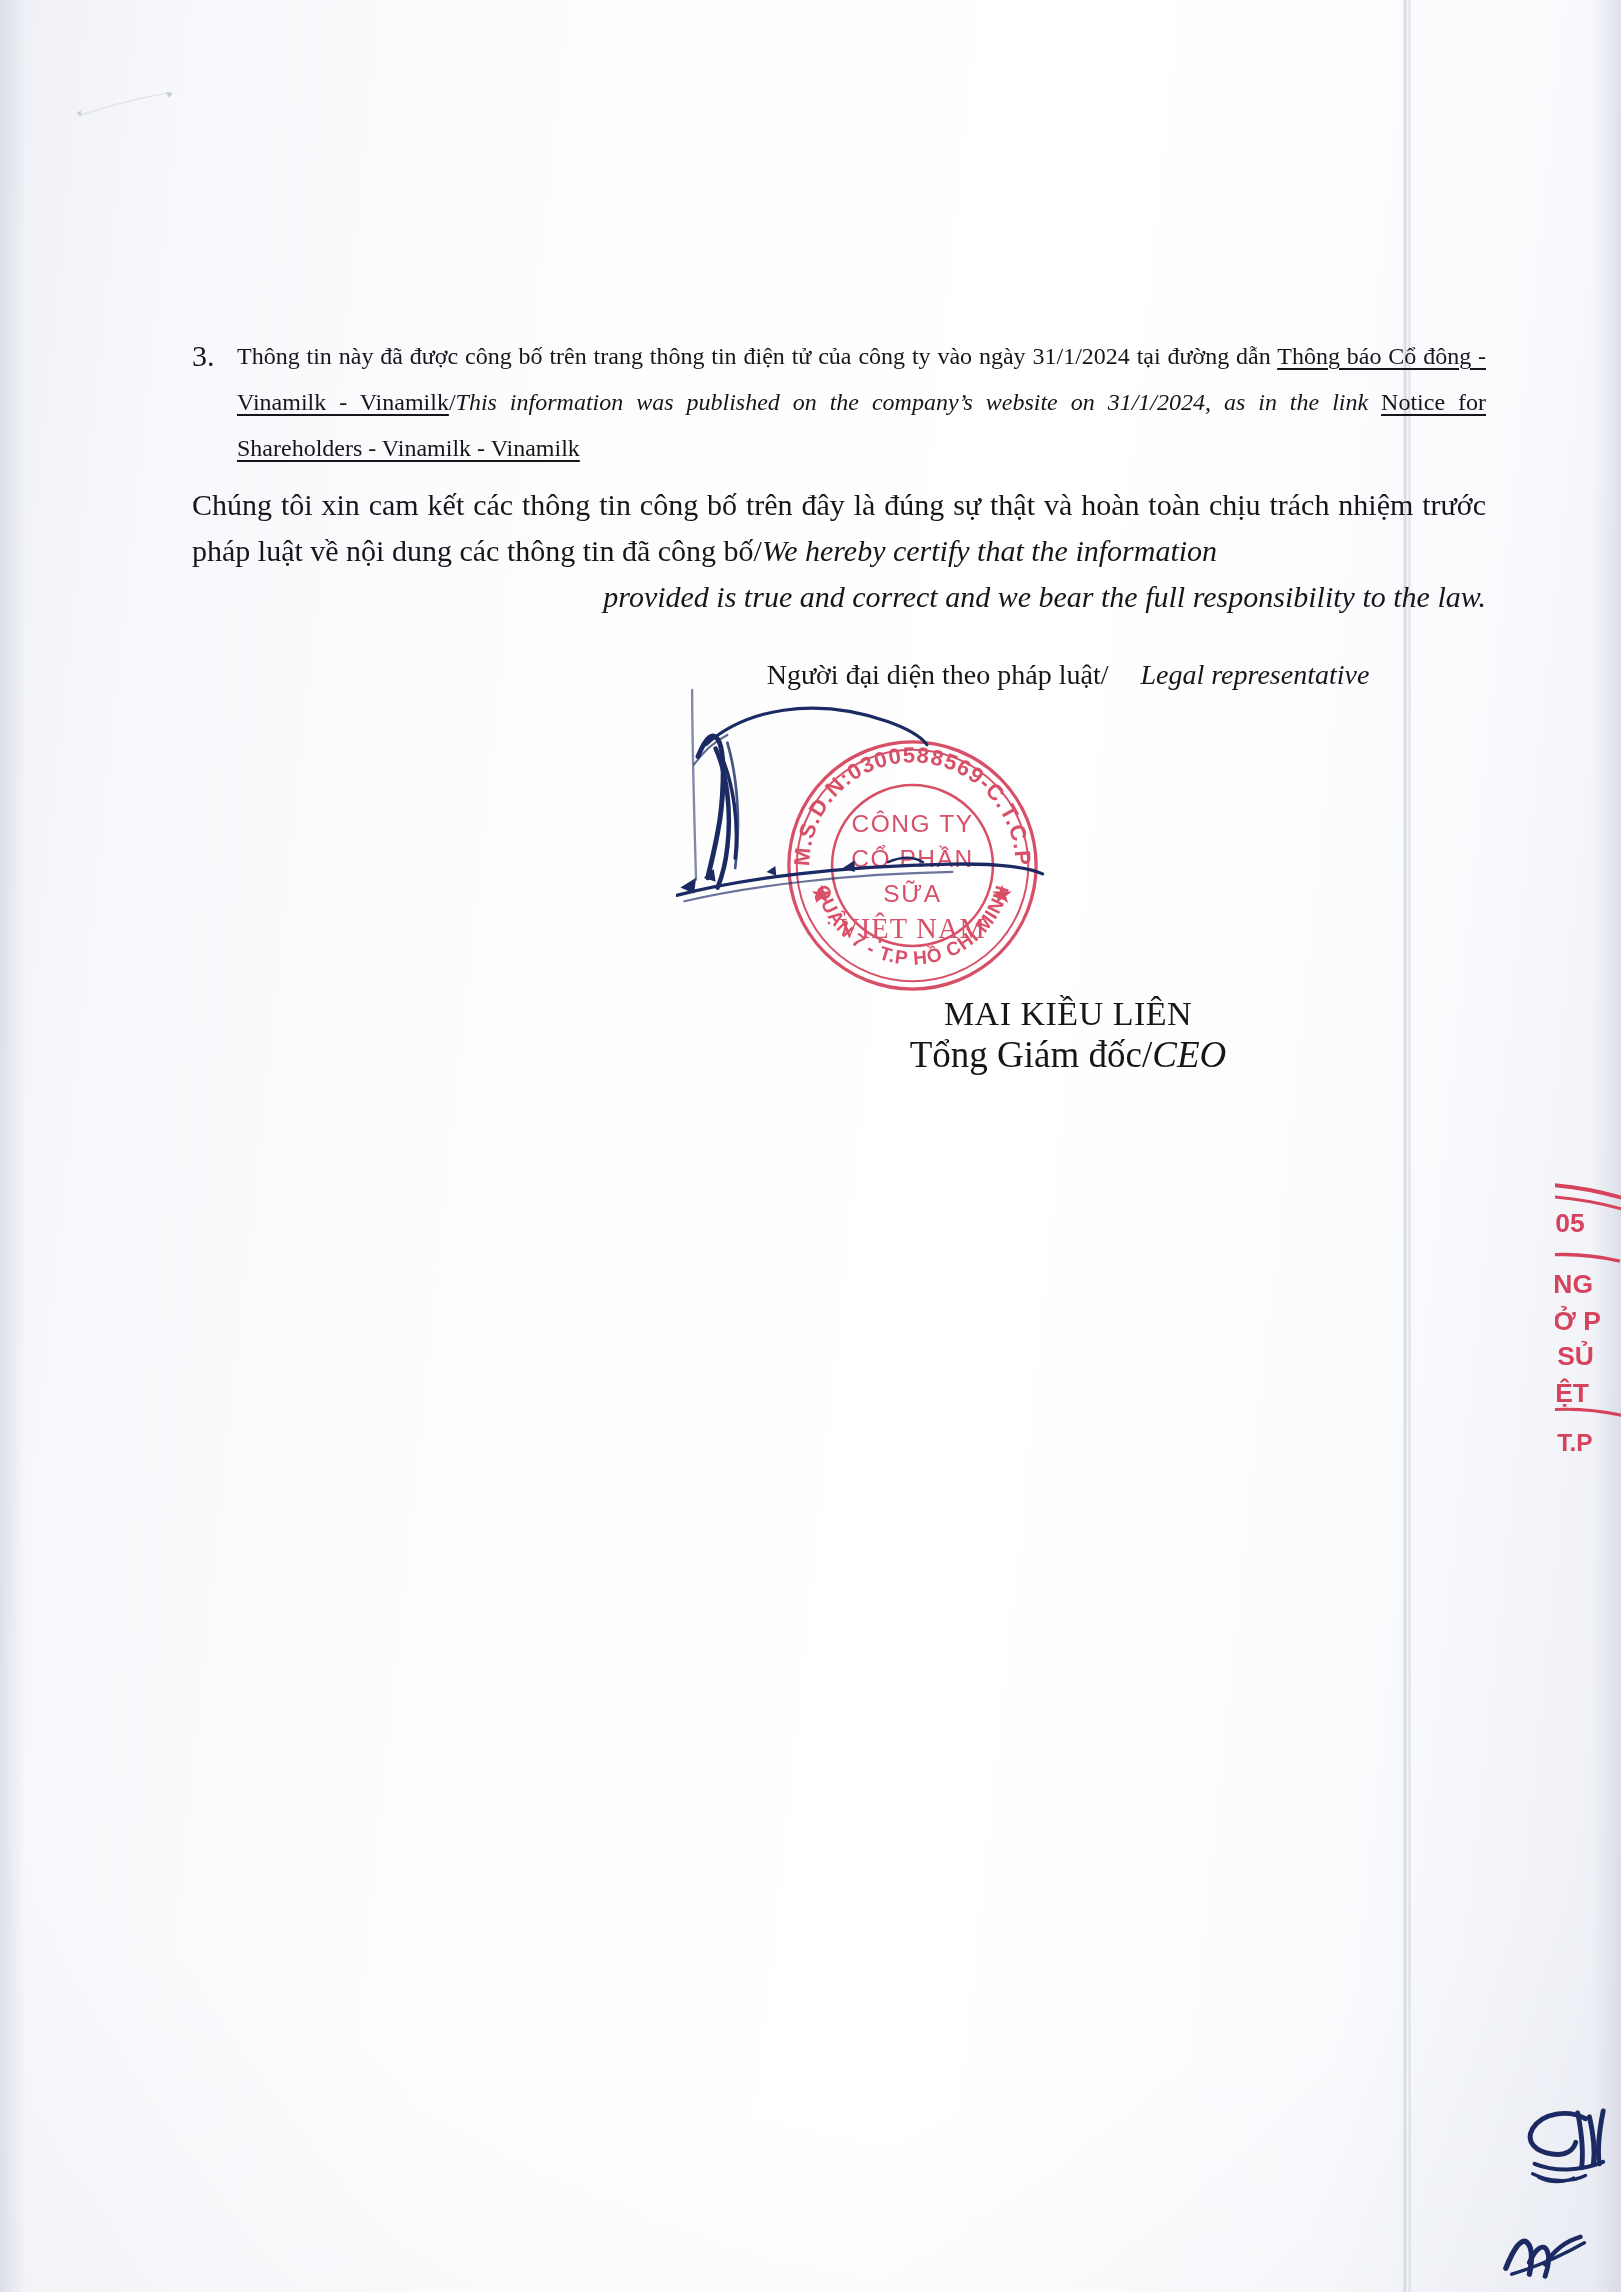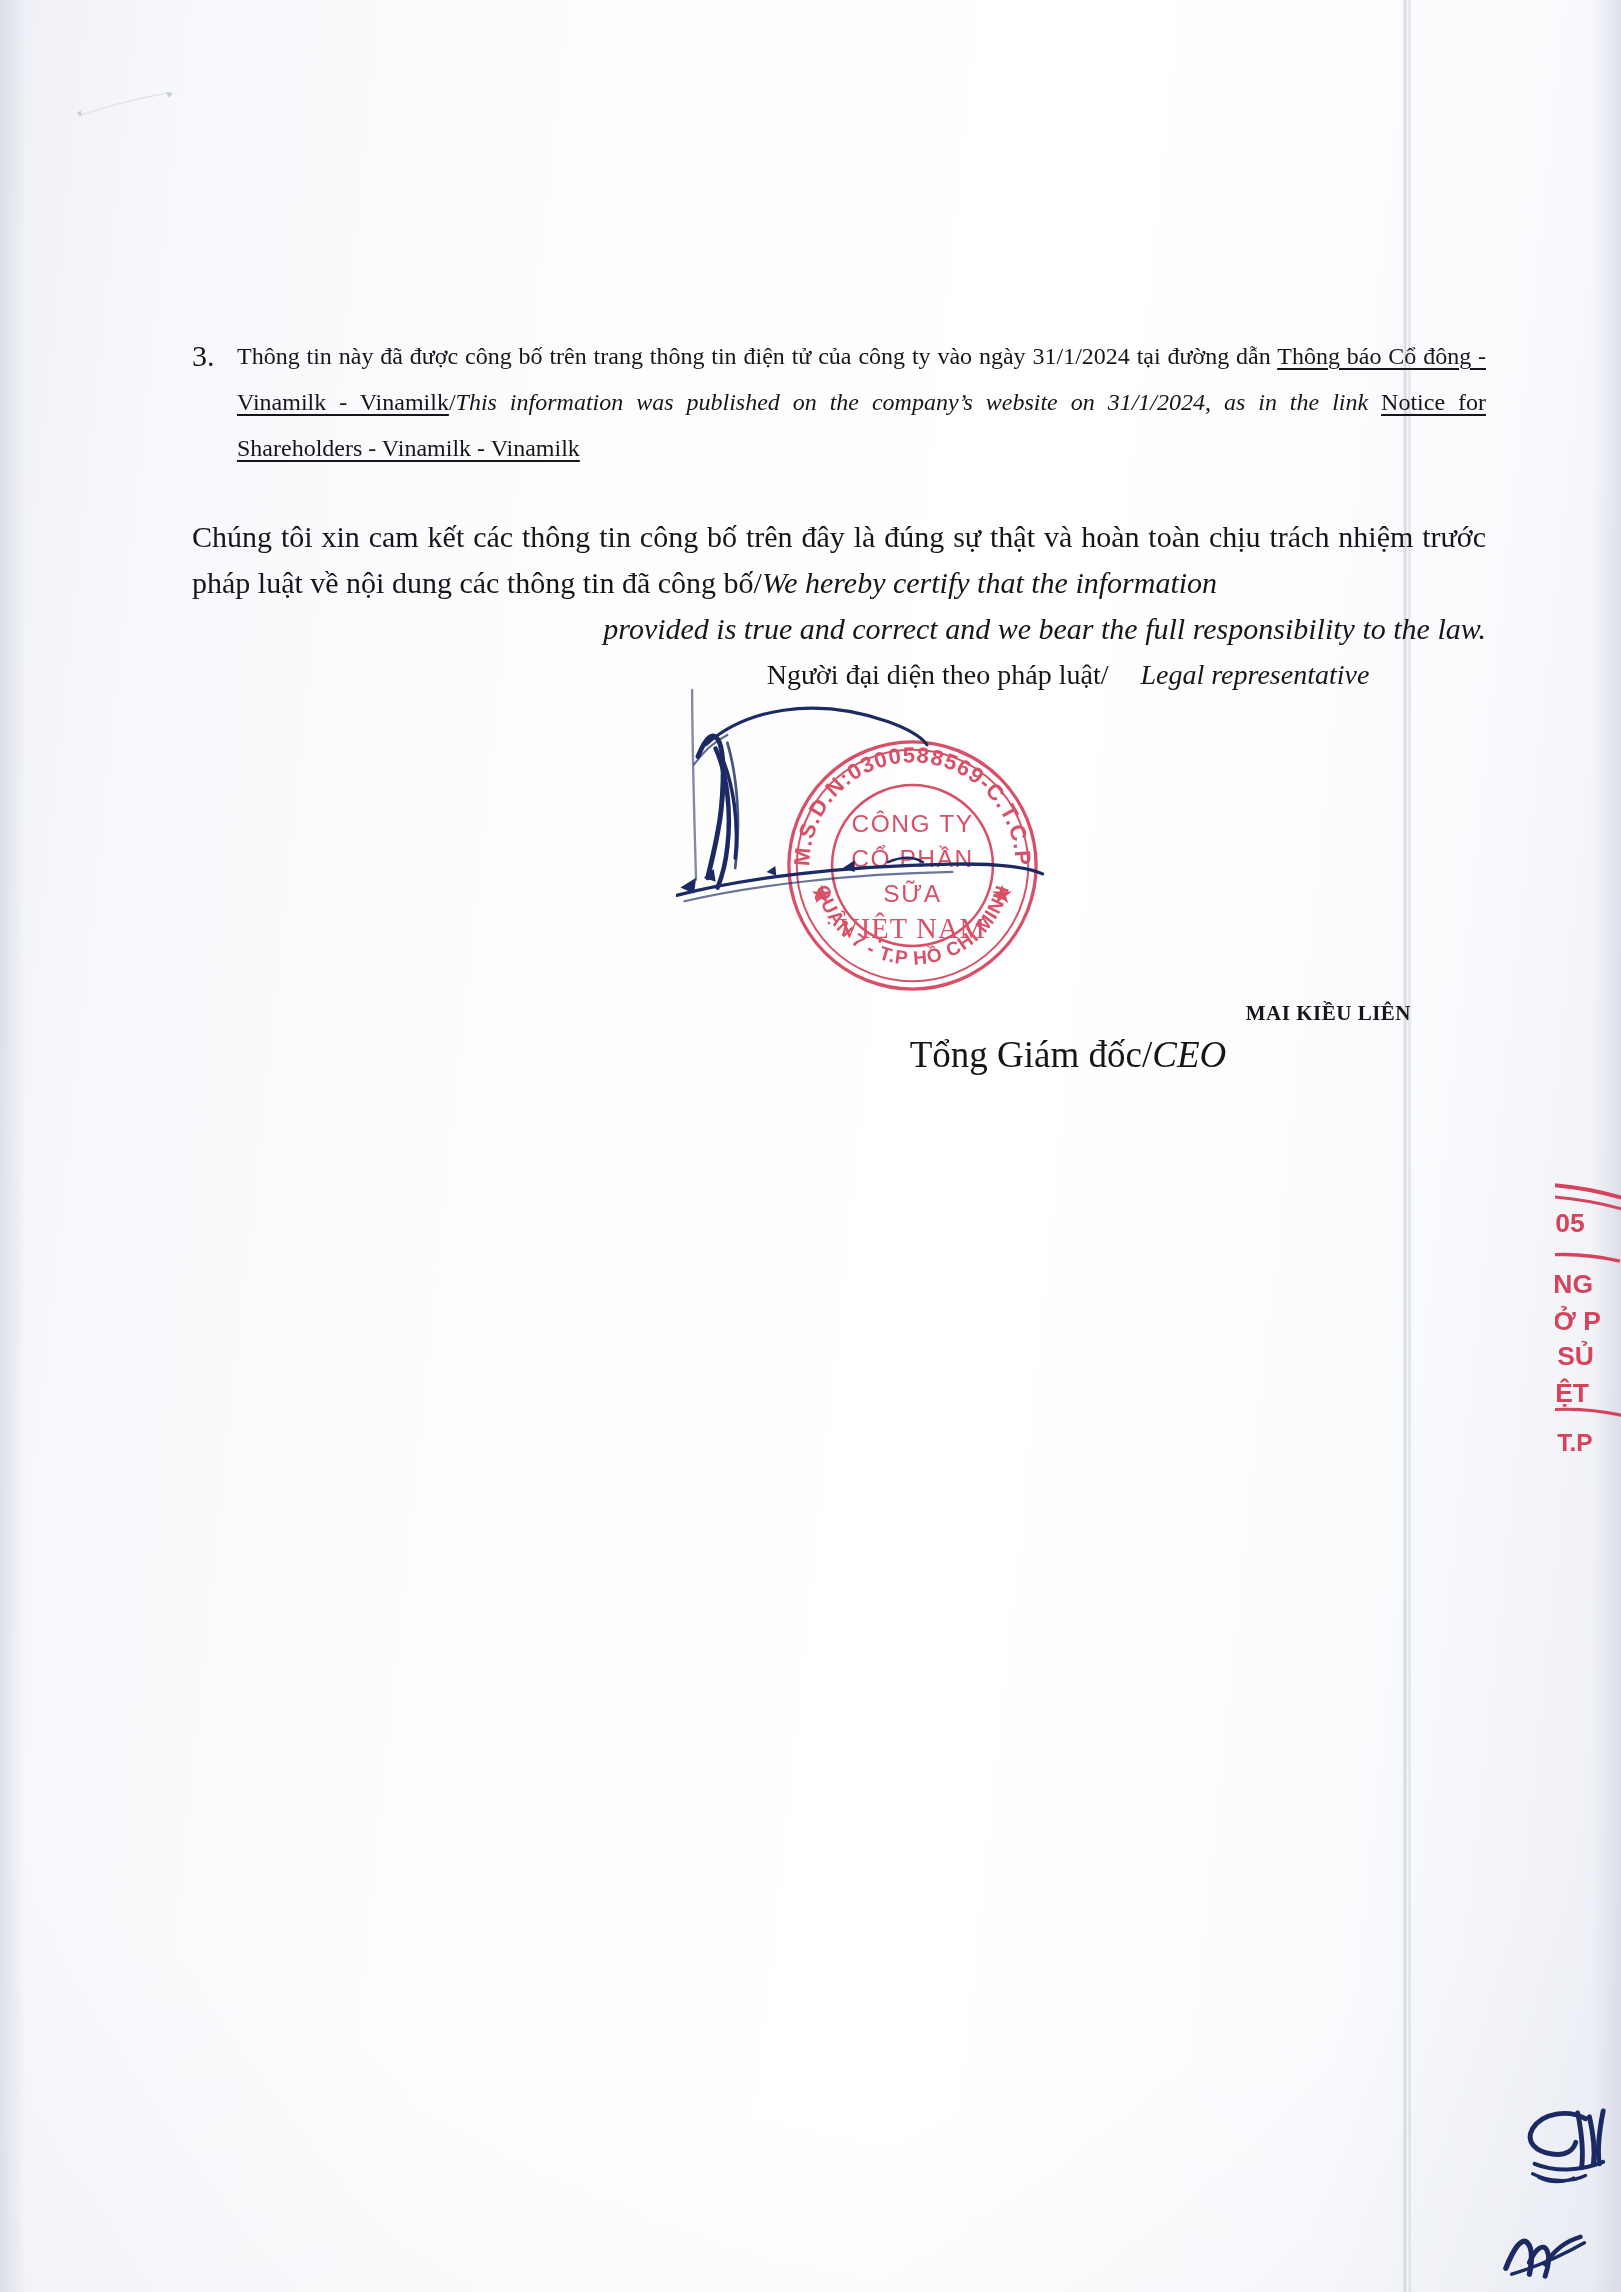--- a/index.html
+++ b/index.html
@@ -105,21 +105,20 @@
 
   .para-certify {
     position: absolute;
     left: 192px;
     top: 482px;
     width: 1294px;
     font-size: 30px;
     line-height: 46px;
     text-align: justify;
     text-justify: inter-word;
-    margin-top: 32px;
   }
   .para-certify .tail { display: block; text-align: right; }
 
   
   .sign-block {
     position: absolute;
     left: 725px;
     top: 655px;
     width: 686px;
     text-align: center;
@@ -136,24 +135,24 @@
     line-height: 39px;
     white-space: nowrap;
   }
   .sign-role-sub em { font-style: italic; margin-left: 32px; }
 
   .sign-name {
     position: absolute;
     left: 725px;
     top: 993px;
     width: 686px;
-    text-align: right;
-    font-size: 21px;
+    text-align: center;
+    font-size: 34px;
     line-height: 41px;
-    font-weight: bold;
+    font-weight: normal;
     letter-spacing: 0.5px;
   }
   .sign-title {
     position: absolute;
     left: 725px;
     top: 1034px;
     width: 686px;
     text-align: center;
     font-size: 37px;
     line-height: 41px;

